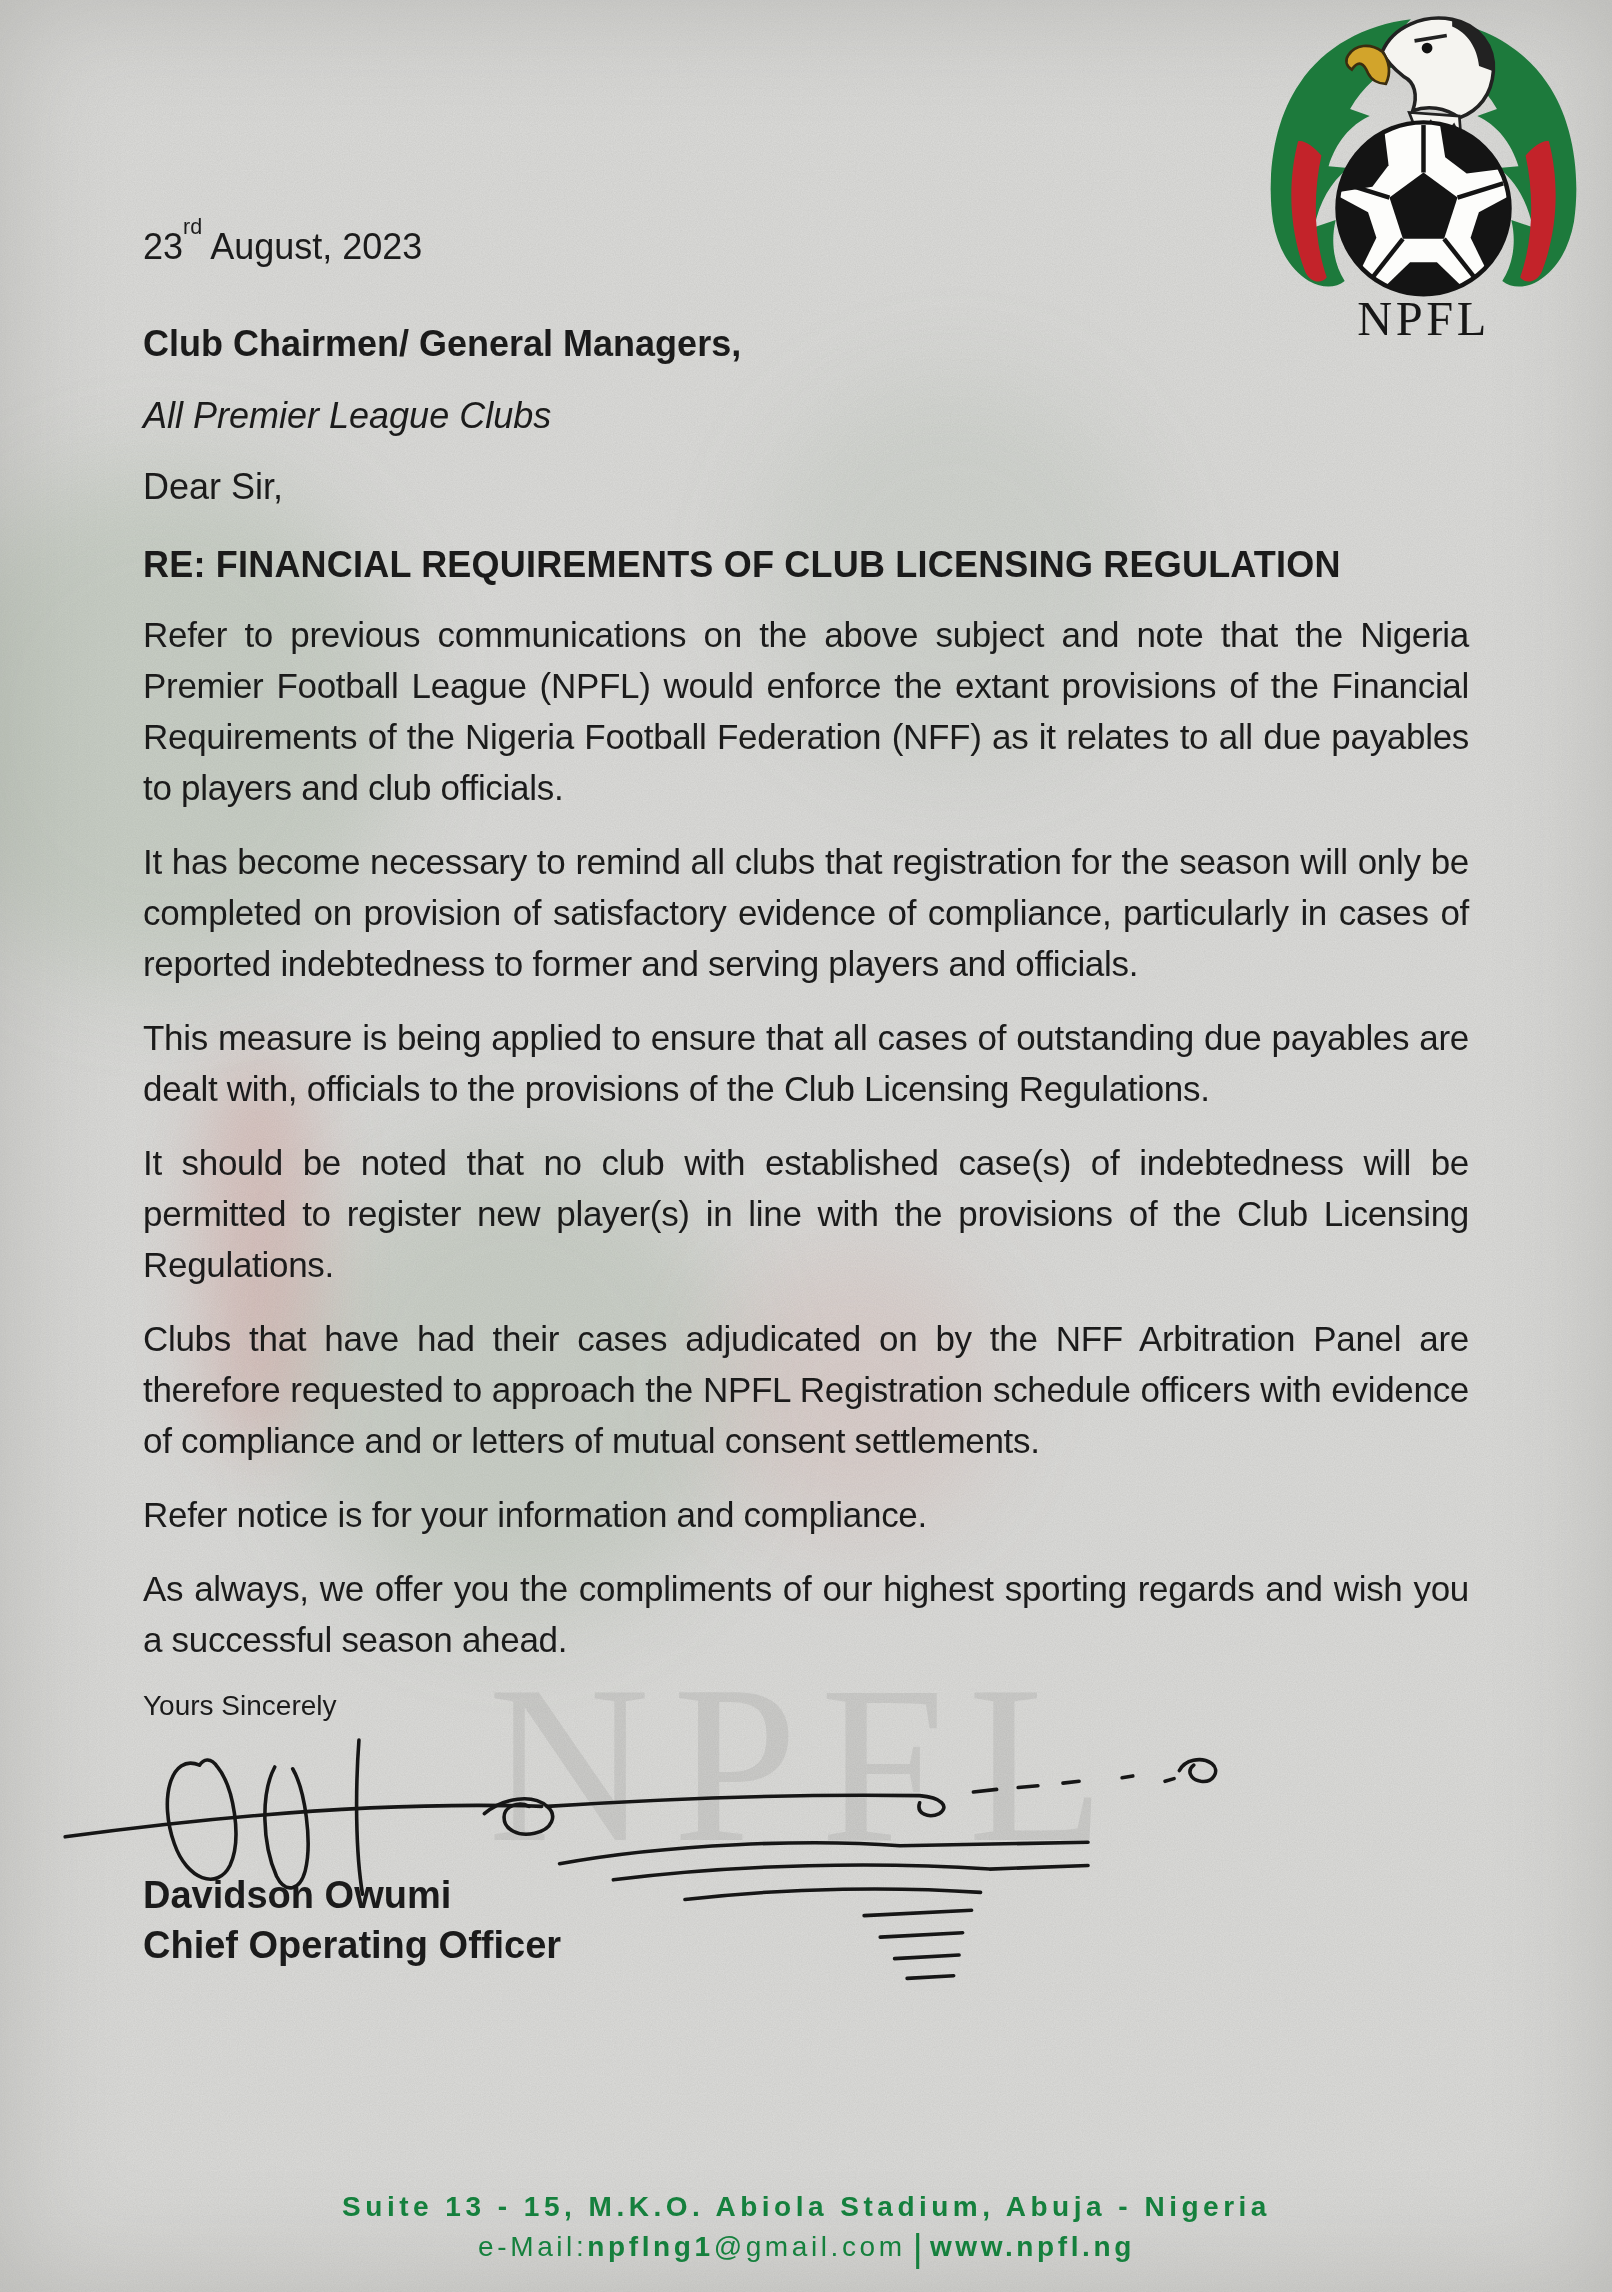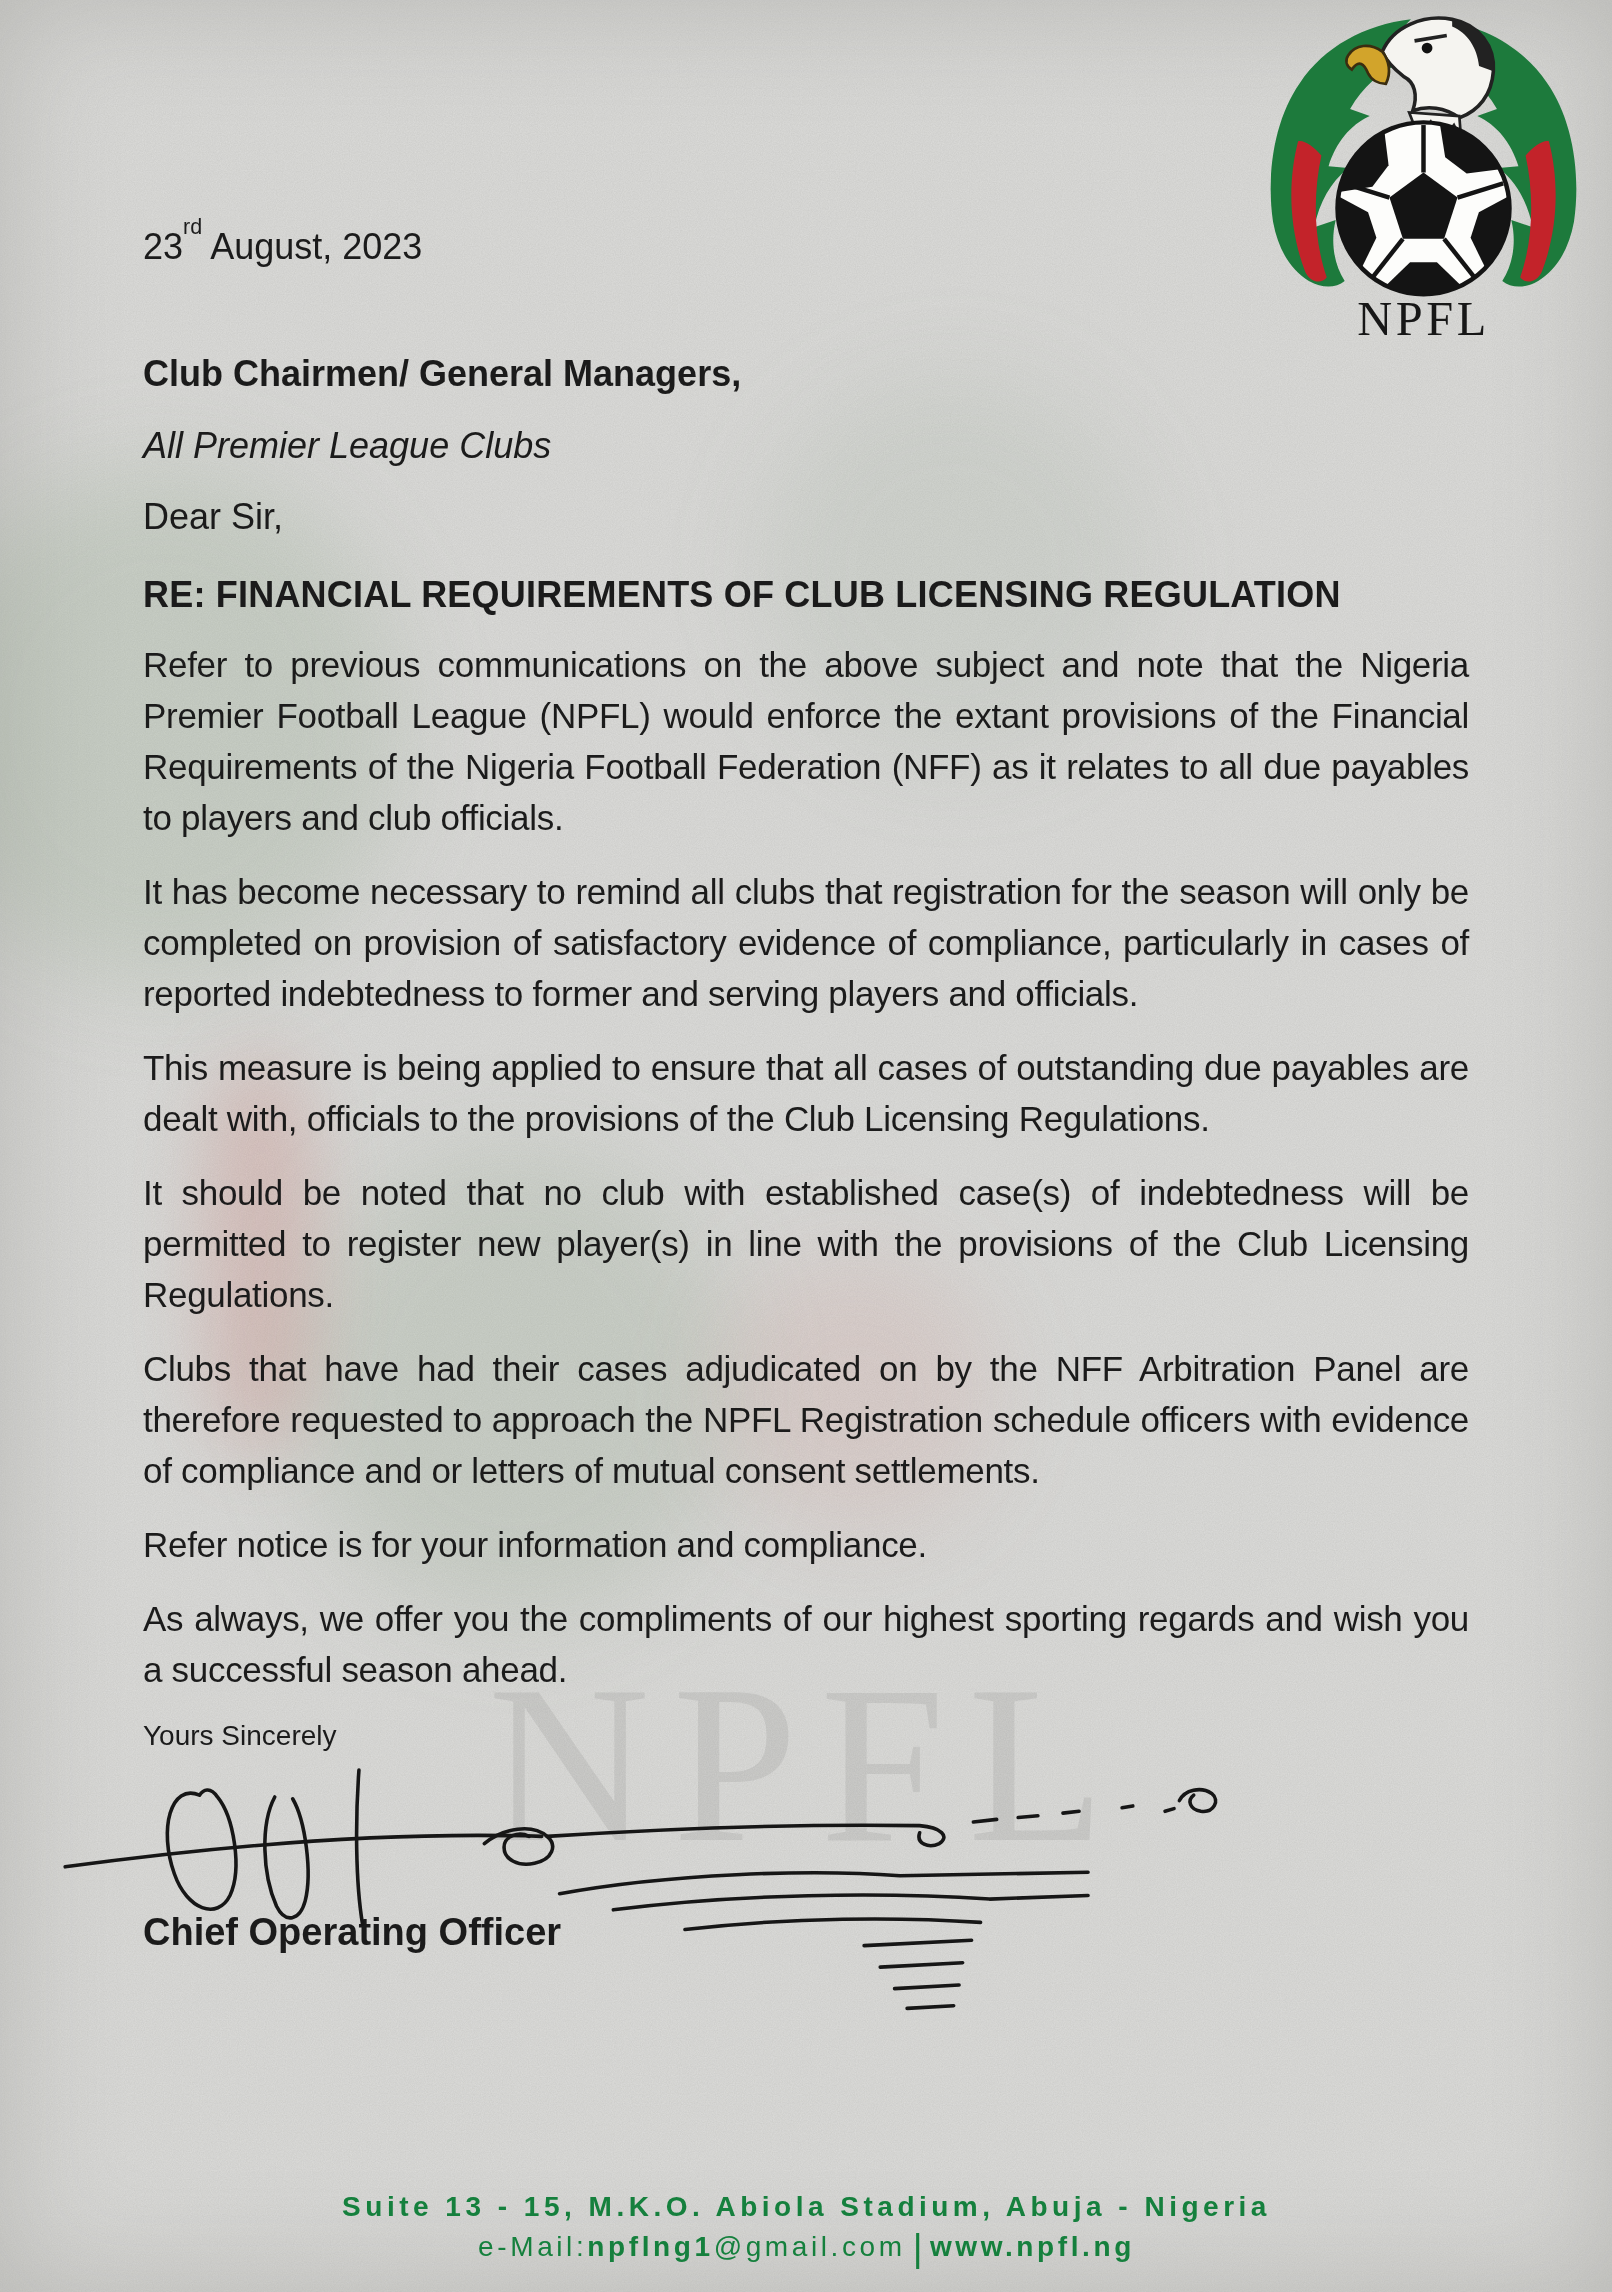--- a/index.html
+++ b/index.html
@@ -20,21 +20,21 @@
   .wm-text {
     position:absolute; left:488px; top:1652px; line-height:1;
     font-family:"Liberation Serif", serif; font-size:224px; letter-spacing:23px;
     color:rgba(70,72,66,0.10); pointer-events:none;
   }
   .logo { position:absolute; left:1239px; top:5.4px; width:369px; height:344px; }
 
   .content { position:absolute; left:143px; top:0; width:1326px; }
   .date-line   { margin-top:226px; font-size:36px; }
   .date-line sup { font-size:21.5px; position:relative; top:-12.5px; }
-  .recipient-1 { margin-top:85px; font-size:36px; font-weight:bold; }
+  .recipient-1 { margin-top:55px; font-size:36px; font-weight:bold; }
   .recipient-2 { margin-top:30px;  font-size:36px;font-style:italic; }
   .salutation  { margin-top:29px;  font-size:36px; }
   .subject     { margin-top:36px;  font-size:36px; font-weight:bold; letter-spacing:0.2px; }
   .body-paragraphs { margin-top:10.7px; }
   .body-paragraphs p {
     margin:23px 0 0 0; font-size:35px; letter-spacing:-0.3px;
     line-height:51px; text-align:justify;
   }
   .closing { margin-top:25px; font-size:28px; }
   .sig-area { position:relative; margin-top:9px; height:143px; }
@@ -164,20 +164,21 @@
           <path d="M620,166 C760,148 920,146 1040,154 L1150,150"></path>
           <path d="M700,188 C820,174 940,174 1030,180"></path>
           <path d="M900,206 l120,-6"></path>
             <path d="M918,230 l92,-5"></path>
             <path d="M934,254 l72,-4"></path>
             <path d="M948,276 l52,-3"></path>
         </g>
       </svg>
     </div>
 
+    <div class="signer-name">Davidson Owumi</div>
     <div class="signer-title">Chief Operating Officer</div>
   </div>
 
   <div class="footer">
     <div class="line1">Suite 13 - 15, M.K.O. Abiola Stadium, Abuja - Nigeria</div>
     <div class="line2">
       <span class="lite">e-Mail:</span><span class="bold">npflng1</span><span class="lite">@gmail.com</span><span class="sep">|</span><span class="bold">www.npfl.ng</span>
     </div>
   </div>
 

